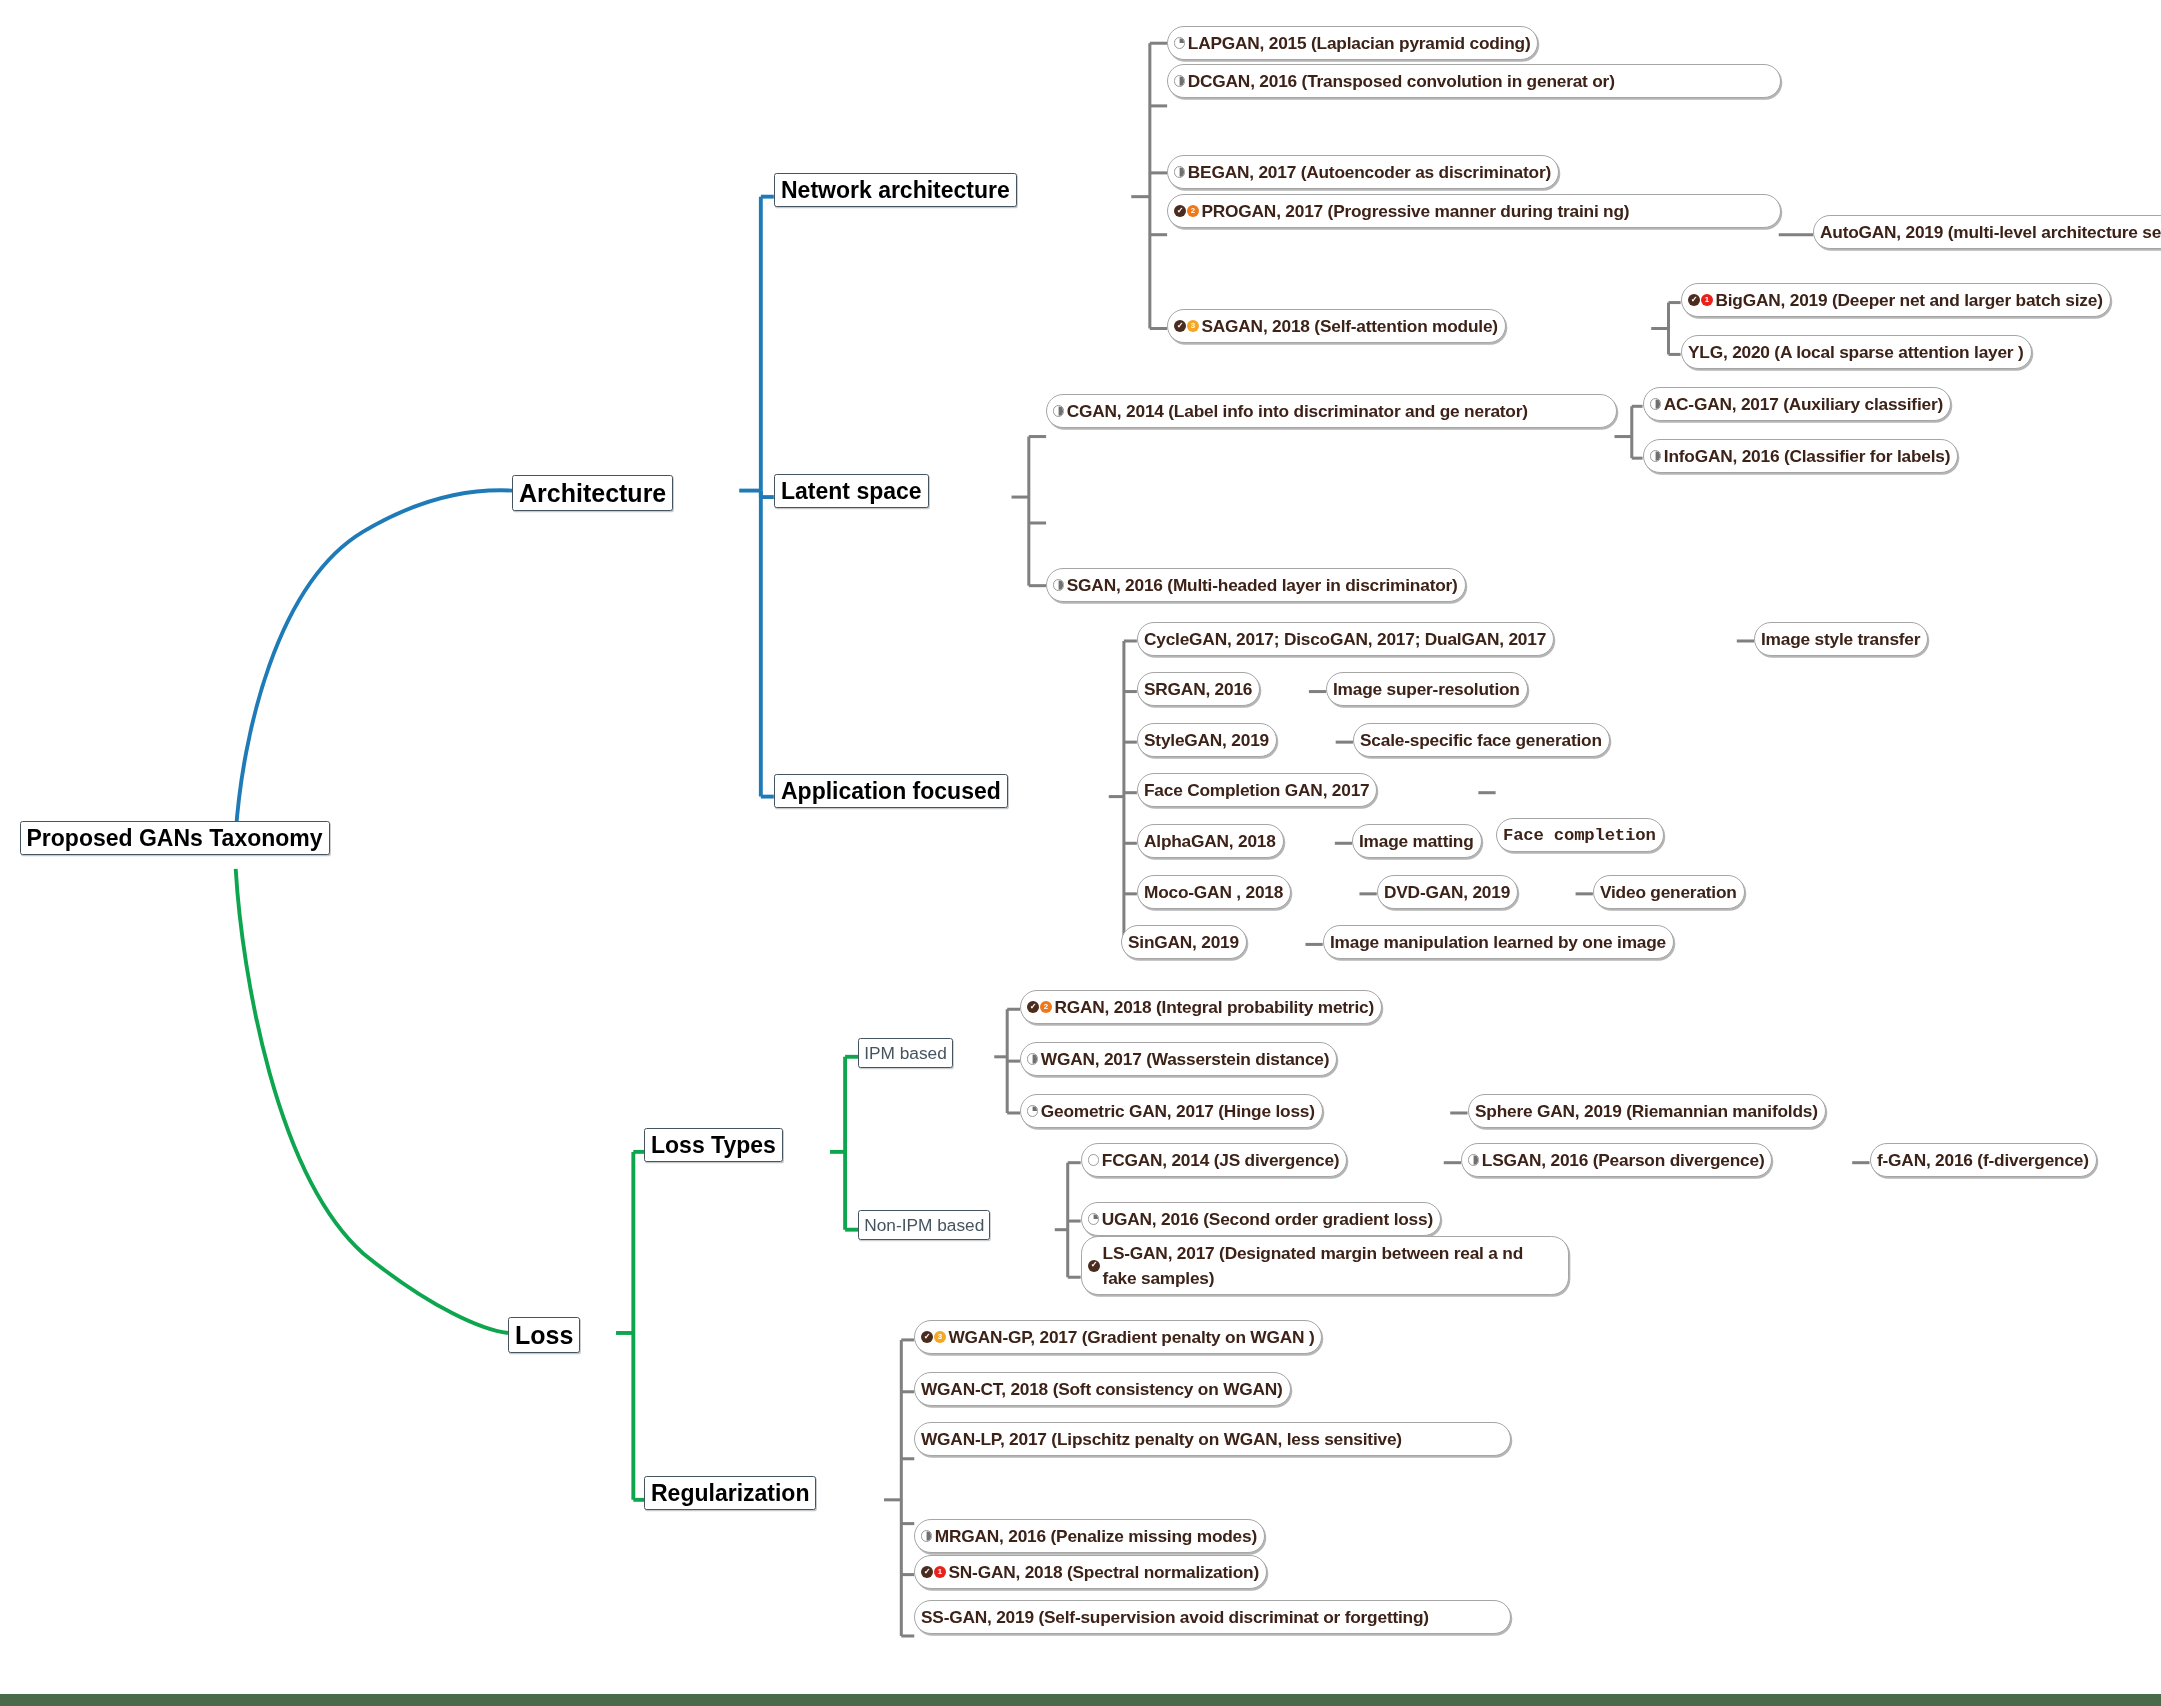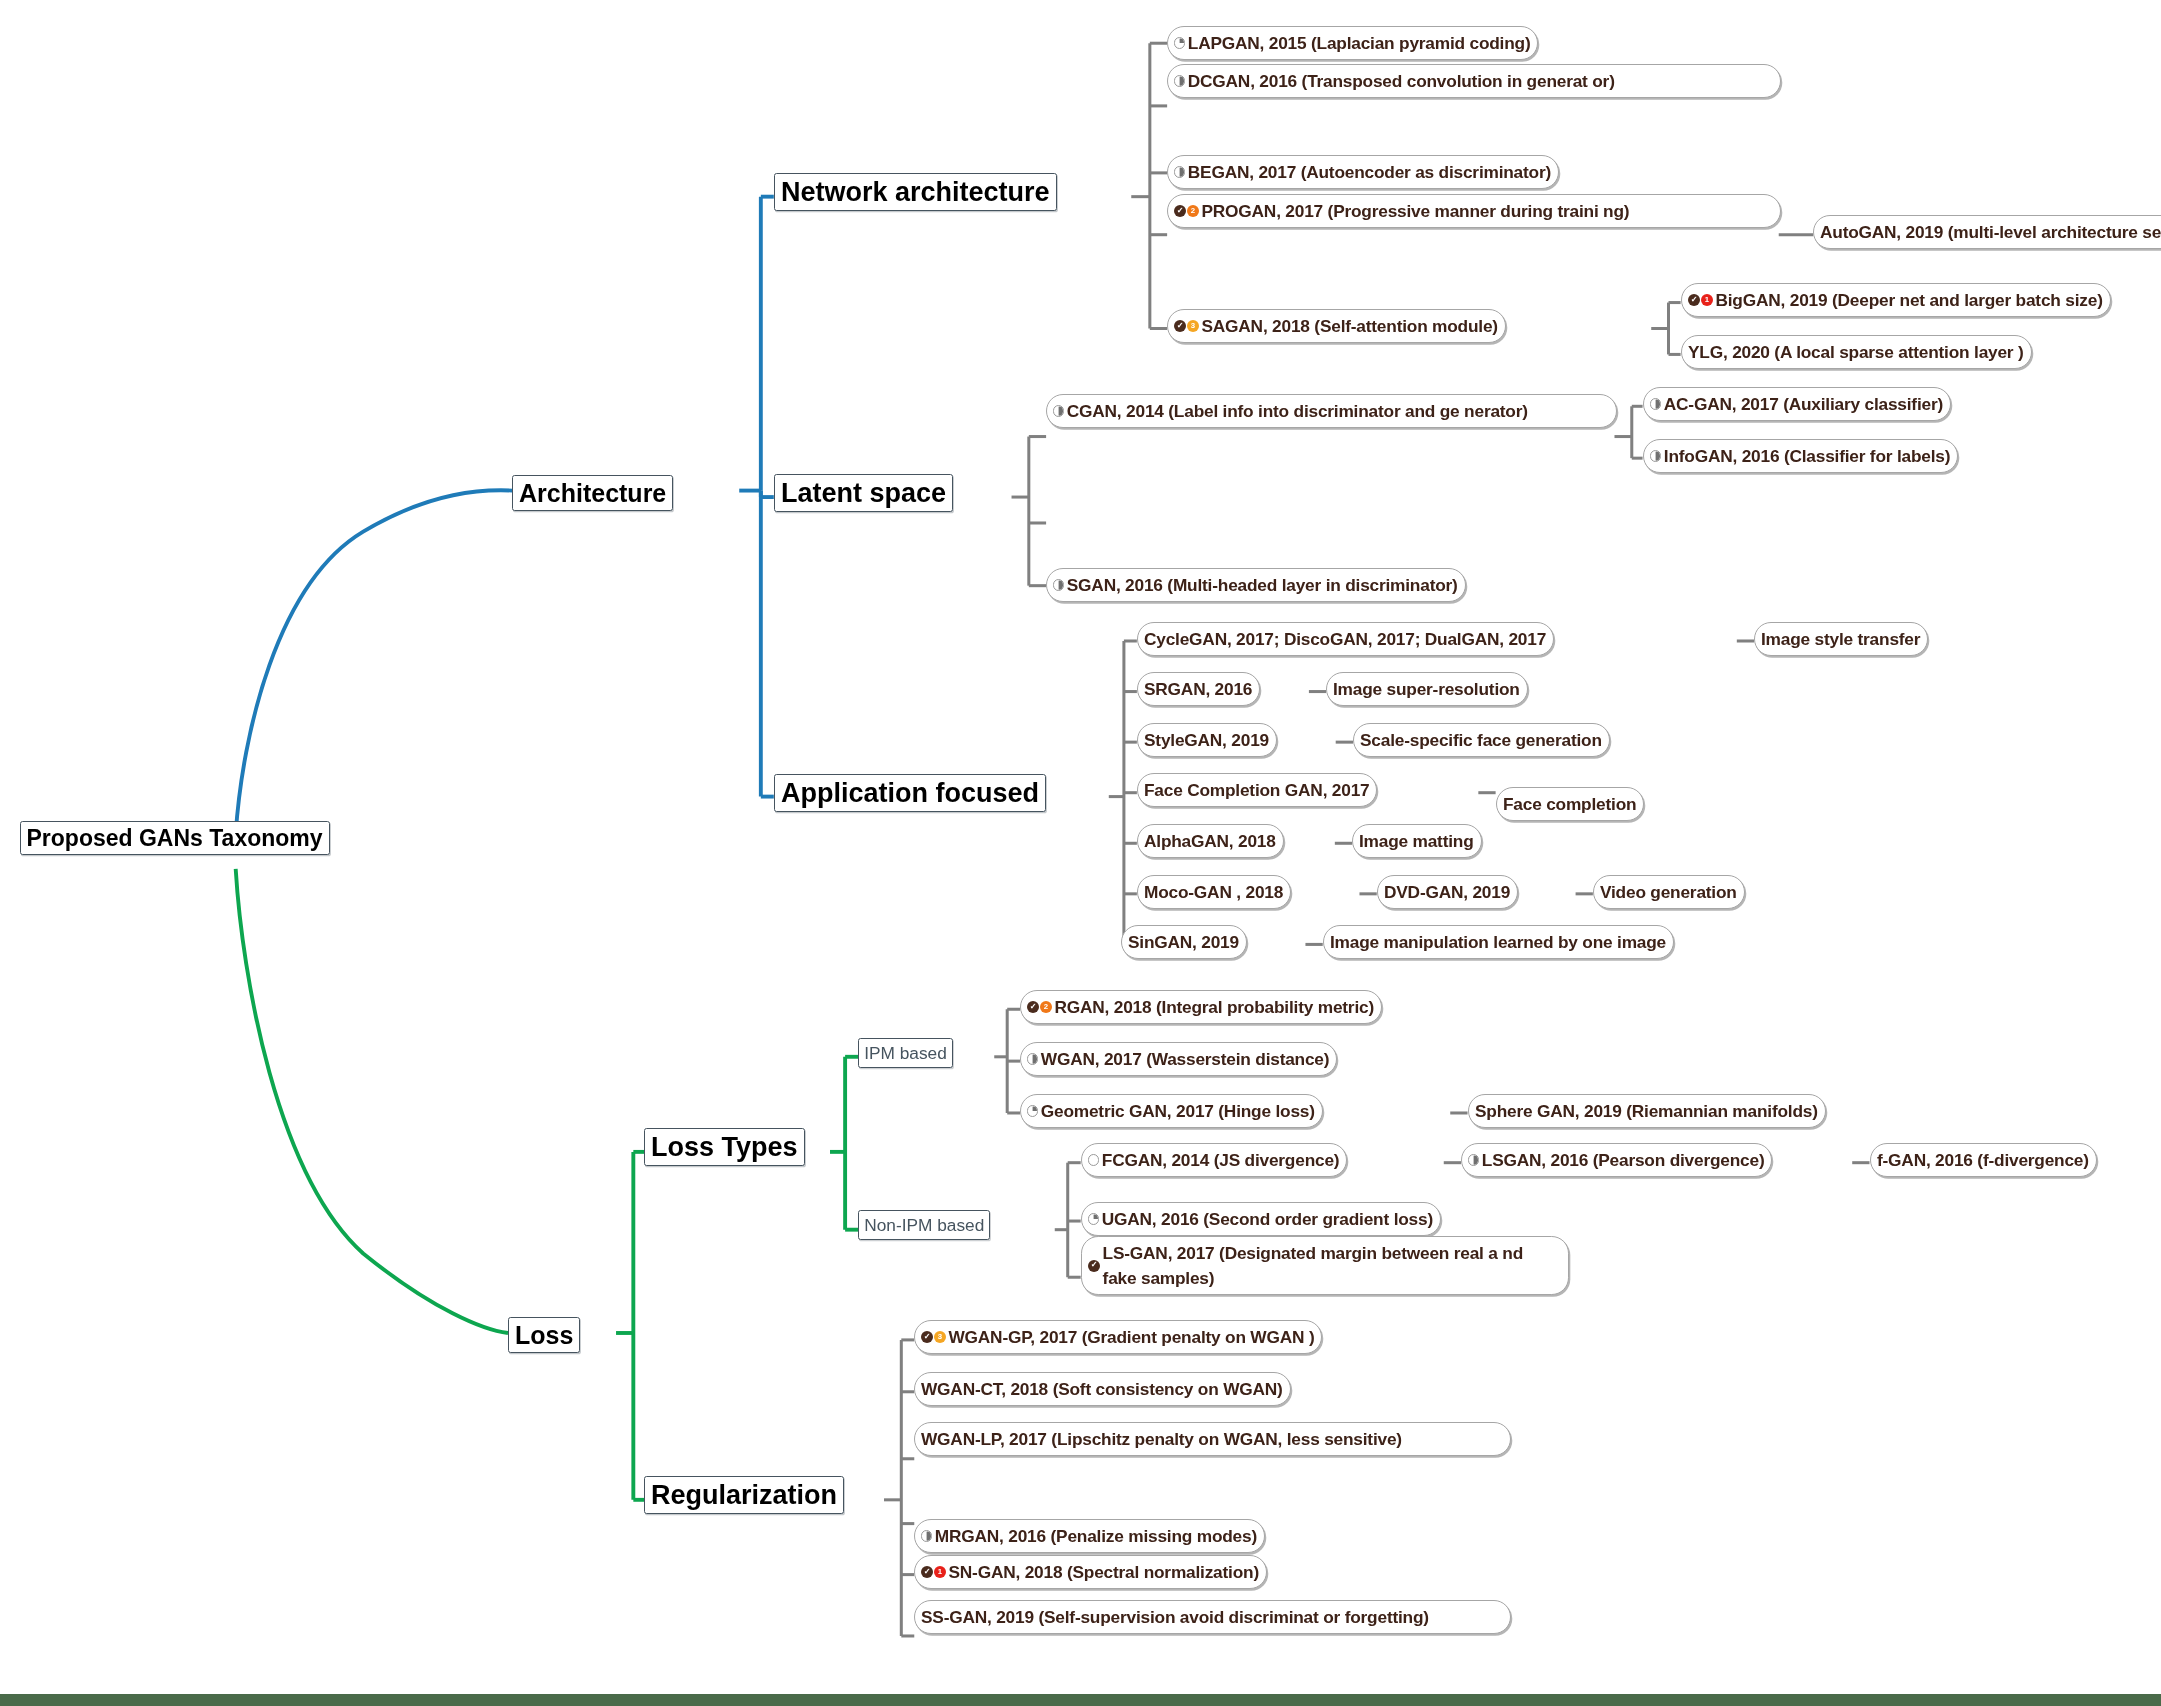--- a/index.html
+++ b/index.html
@@ -24,21 +24,21 @@
   .n-root, .n-l1, .n-l2 {
     border:1.3px solid #46545f;
     border-radius:2.6px;
     color:#000;
     font-weight:bold;
     padding:2.6px 6px;
     box-shadow: 0.9px 1.3px 0 rgba(90,100,110,.35);
   }
   .n-root { font-size:23px; }
   .n-l1   { font-size:25px; }
-  .n-l2   { font-size:27px; }
+  .n-l2   { font-size:23px; }
   
   .n-l2s {
     border:1.3px solid #46545f; border-radius:2.6px;
     color:#46545f; font-weight:normal; font-size:17.3px;
     padding:3.5px 5.2px;
     box-shadow: 0.9px 1.3px 0 rgba(90,100,110,.3);
   }
   
   .n-leaf {
     border:1.3px solid #a6a6a6;
@@ -300,21 +300,21 @@
   <div class="node n-leaf" style="left:1137px; top:723px;">
     <span class="txt">StyleGAN, 2019</span>
   </div>
   <div class="node n-leaf" style="left:1353px; top:723px;">
     <span class="txt">Scale-specific face generation</span>
   </div>
 
   <div class="node n-leaf" style="left:1137px; top:773px;">
     <span class="txt">Face Completion GAN, 2017</span>
   </div>
-  <div class="node n-leaf" style="left:1496px; top:787px;">
+  <div class="node n-leaf" style="left:1496px; top:818px;font-family:Liberation Mono, monospace;">
     <span class="txt">Face completion</span>
   </div>
 
   <div class="node n-leaf" style="left:1137px; top:824px;">
     <span class="txt">AlphaGAN, 2018</span>
   </div>
   <div class="node n-leaf" style="left:1352px; top:824px;">
     <span class="txt">Image matting</span>
   </div>
 

